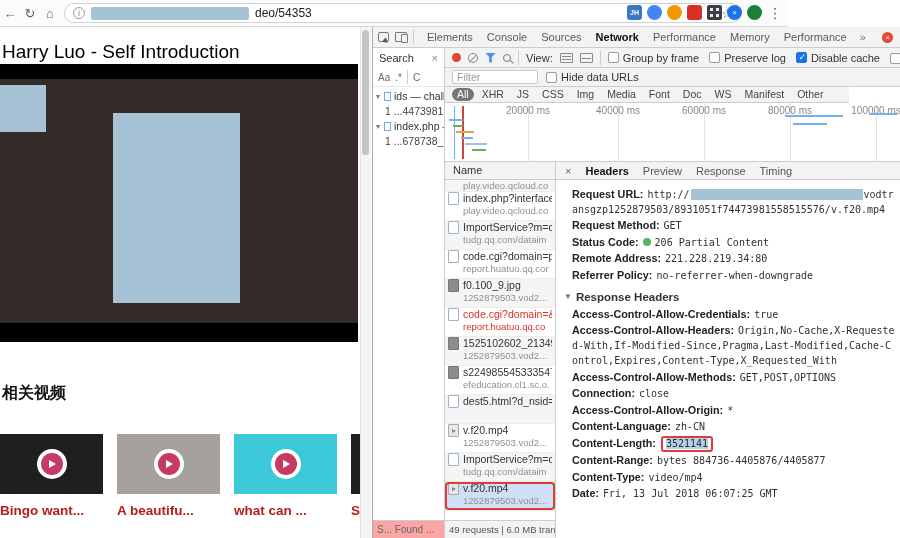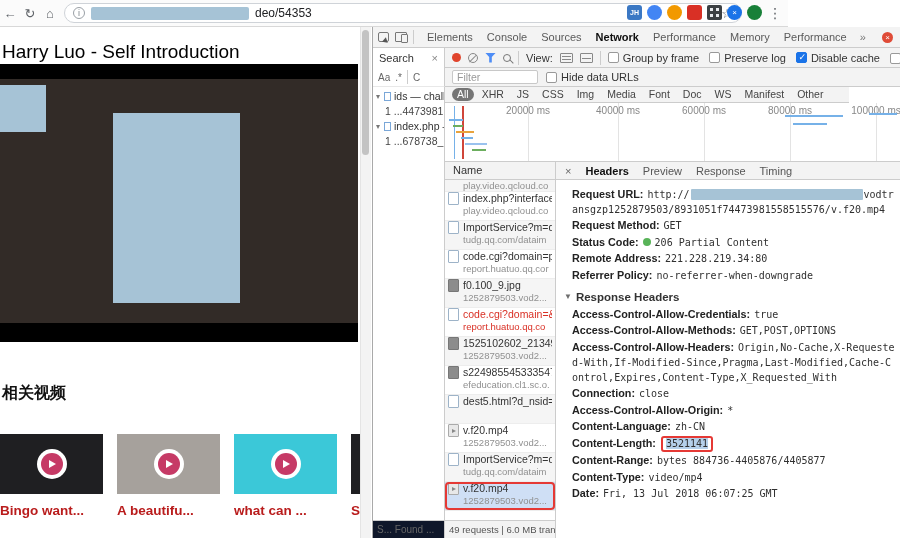--- a/index.html
+++ b/index.html
@@ -124,21 +124,21 @@
 .mk7{left:340px;top:12px;width:58px;background:#76b1e8}
 .mk8{left:348px;top:20px;width:34px;background:#76b1e8}
 .mk9{left:424px;top:10px;width:28px;background:#76b1e8}
 
 
 #sresults{position:absolute;left:0;top:60px;width:72px;height:433px;background:#fff;border-right:1px solid #ccc;overflow:hidden;font-size:10.5px;padding-top:2px}
 .sres{height:15px;line-height:15px;display:flex;align-items:center;gap:3px;padding:0 3px;white-space:nowrap;overflow:hidden;color:#333}
 .kind-file::before{content:"▾";font-size:8px;color:#777;margin-right:1px}
 .sicon{width:7px;height:9px;background:#fff;border:1px solid #7aa7d8;flex:none}
 .kind-match{padding-left:12px;color:#444}
-#sstatus{position:absolute;left:0;top:493px;width:72px;height:18px;background:#0f172a;border-top:1px solid #ccc;border-right:1px solid #ccc;font-size:10px;color:#666;line-height:17px;padding:0 4px;white-space:nowrap;overflow:hidden}
+#sstatus{position:absolute;left:0;top:493px;width:72px;height:18px;background:#fca5a5;border-top:1px solid #ccc;border-right:1px solid #ccc;font-size:10px;color:#666;line-height:17px;padding:0 4px;white-space:nowrap;overflow:hidden}
 
 
 #netlist{position:absolute;left:72px;top:135px;width:111px;height:358px;background:#fff;border-right:1px solid #ccc;overflow:hidden}
 #nhead{height:18px;background:#f3f3f3;border-bottom:1px solid #ccc;line-height:17px;padding:0 8px;color:#333}
 .nrow{height:29px;border-bottom:1px solid #ededed;display:flex;align-items:flex-start;gap:4px;padding:0 3px;overflow:hidden;position:relative}
 .nrow.partial{height:12px}
 .nrow.stripe{background:#f5f5f5}
 .nrow.sel{background:#cfdff5}
 .nrow.annot::after{content:"";position:absolute;inset:0;border:2px solid #e53935;border-radius:4px;pointer-events:none}
 .nicon{width:11px;height:13px;flex:none;border-radius:1px}
@@ -534,28 +534,28 @@
         <span>Response Headers</span>
       </div>
       <div>
 
 
           <div class="hline">
             <span class="hname">Access-Control-Allow-Credentials:</span><span class="hval"><span></span><span class="vwrap"><span>true</span></span></span>
           </div>
 
           <div class="hline">
+            <span class="hname">Access-Control-Allow-Headers:</span><span class="hval"><span></span><span class="vwrap"><span>Origin,No-Cache,X-Requested-With,If-Modified-Since,Pragma,Last-Modified,Cache-Control,Expires,Content-Type,X_Requested_With</span></span></span>
+          </div>
+
+          <div class="hline">
             <span class="hname">Access-Control-Allow-Methods:</span><span class="hval"><span></span><span class="vwrap"><span>GET,POST,OPTIONS</span></span></span>
           </div>
 
           <div class="hline">
-            <span class="hname">Access-Control-Allow-Headers:</span><span class="hval"><span></span><span class="vwrap"><span>Origin,No-Cache,X-Requested-With,If-Modified-Since,Pragma,Last-Modified,Cache-Control,Expires,Content-Type,X_Requested_With</span></span></span>
-          </div>
-
-          <div class="hline">
             <span class="hname">Connection:</span><span class="hval"><span></span><span class="vwrap"><span>close</span></span></span>
           </div>
 
           <div class="hline">
             <span class="hname">Access-Control-Allow-Origin:</span><span class="hval"><span></span><span class="vwrap"><span>*</span></span></span>
           </div>
 
           <div class="hline">
             <span class="hname">Content-Language:</span><span class="hval"><span></span><span class="vwrap"><span>zh-CN</span></span></span>
           </div>

